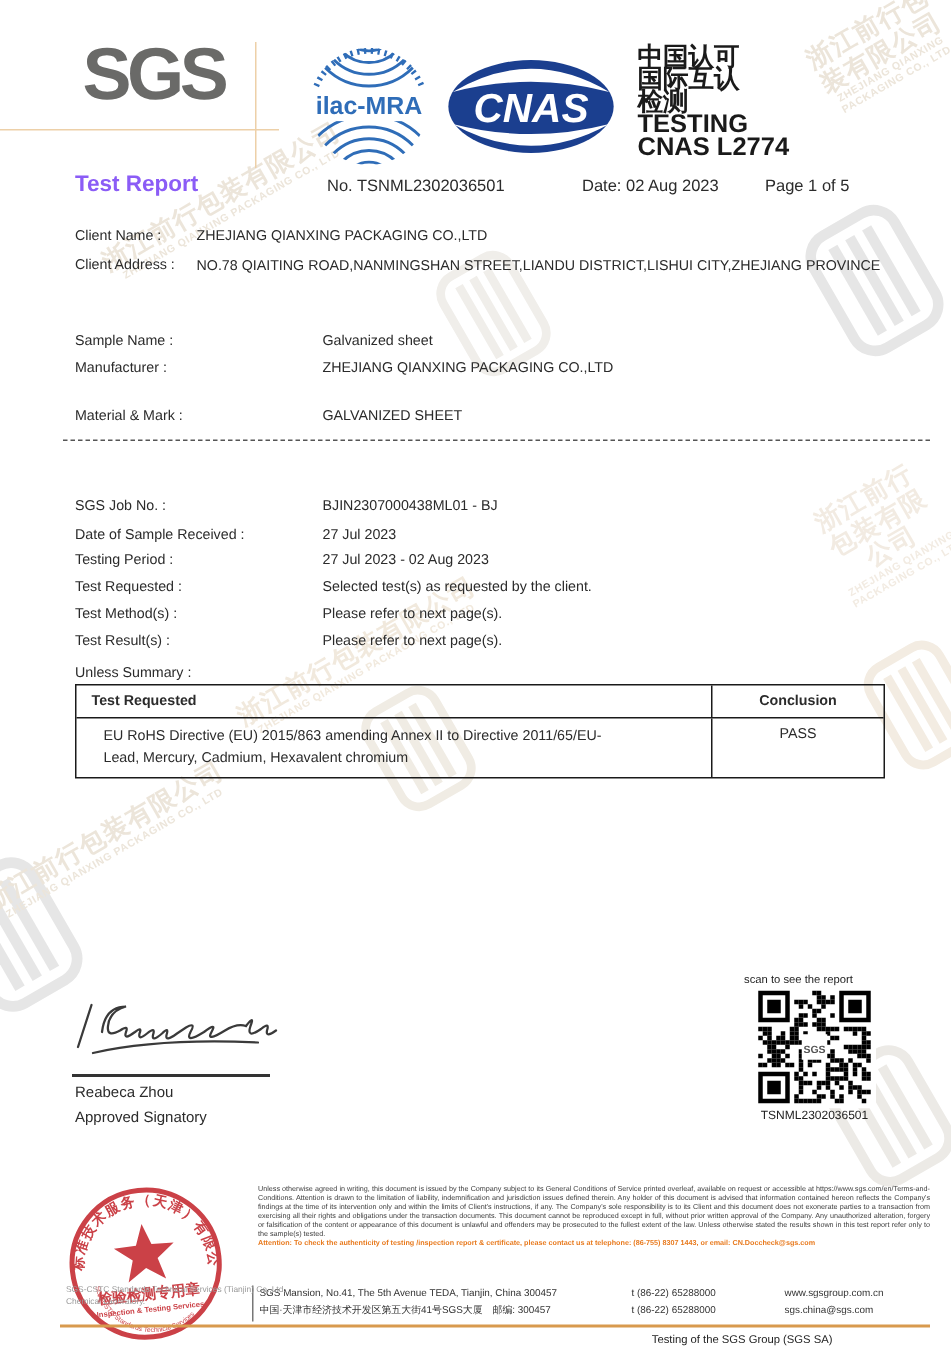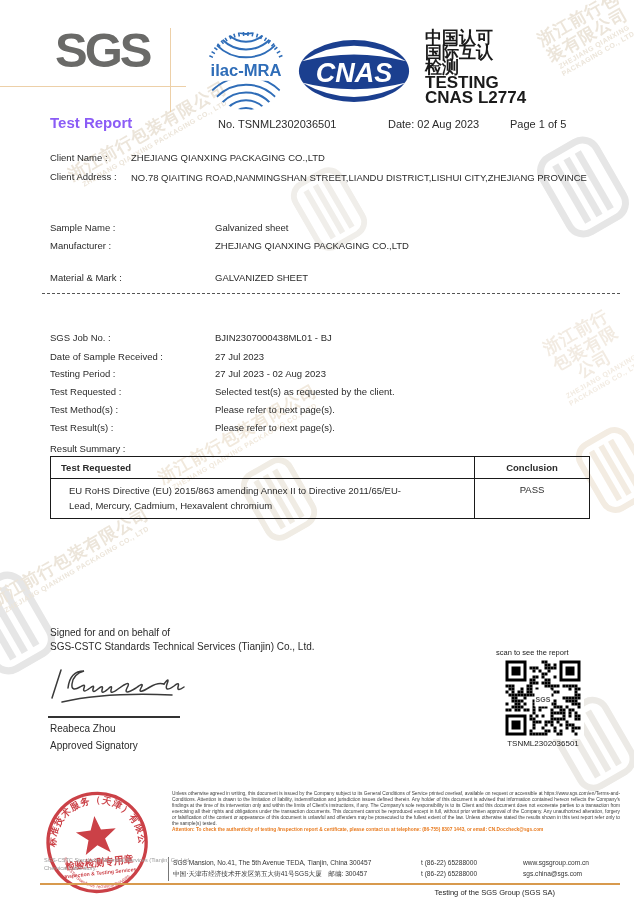--- a/index.html
+++ b/index.html
@@ -197,40 +197,36 @@
   <div class="val val2 job1">27 Jul 2023</div>
   <div class="lbl job2">Testing Period :</div>
   <div class="val val2 job2">27 Jul 2023 - 02 Aug 2023</div>
   <div class="lbl job3">Test Requested :</div>
   <div class="val val2 job3">Selected test(s) as requested by the client.</div>
   <div class="lbl job4">Test Method(s) :</div>
   <div class="val val2 job4">Please refer to next page(s).</div>
   <div class="lbl job5">Test Result(s) :</div>
   <div class="val val2 job5">Please refer to next page(s).</div>
 
-  <div class="abs result-summary">Result Summary :</div>
+  <div class="abs result-summary">Unless Summary :</div>
 
   <div class="abs sumtable">
     <div class="trow thead">
       <div class="tc1">Test Requested</div>
       <div class="tc2">Conclusion</div>
     </div>
     <div class="trow tbody">
       <div class="tc1">
         <div>EU RoHS Directive (EU) 2015/863 amending Annex II to Directive 2011/65/EU-</div>
         <div>Lead, Mercury, Cadmium, Hexavalent chromium</div>
       </div>
       <div class="tc2">PASS</div>
     </div>
   </div>
 
-  <div class="abs signedfor">
-    <div>Signed for and on behalf of</div>
-    <div>SGS-CSTC Standards Technical Services (Tianjin) Co., Ltd.</div>
-  </div>
   <svg class="abs sig-svg" width="150" height="52" viewBox="0 0 150 52">
     <g stroke="#3a3a3a" fill="none" stroke-width="1.5" stroke-linecap="round">
       <path d="M6 42 L15 14"></path>
       <path d="M22 32 Q24 15 38 15 Q27 18 26 28 Q25 36 34 31 Q40 27 38 32 Q36 38 44 32 Q49 28 47 33 Q46 38 52 33 Q58 28 56 34 Q55 39 62 33 Q67 28 65 34 Q64 39 72 33 L78 29 Q85 25 81 32 Q77 40 90 32 Q99 25 95 32 Q91 39 104 31 Q112 26 118 28"></path>
       <path d="M118 28 Q124 20 121 28 Q118 37 128 30 Q134 25 132 31 Q131 36 138 31"></path>
       <path d="M16 46 Q60 36 126 39"></path>
     </g>
   </svg>
   <div class="abs sig-line"></div>
   <div class="abs sig-name">Reabeca Zhou</div>

